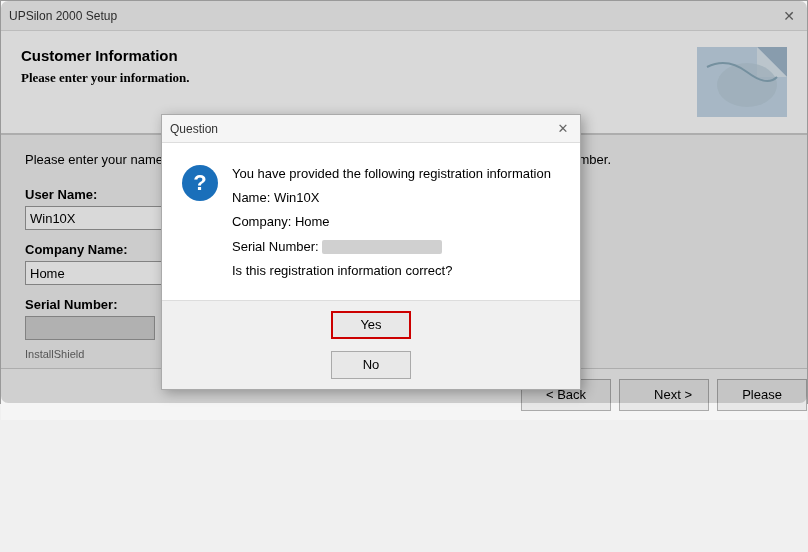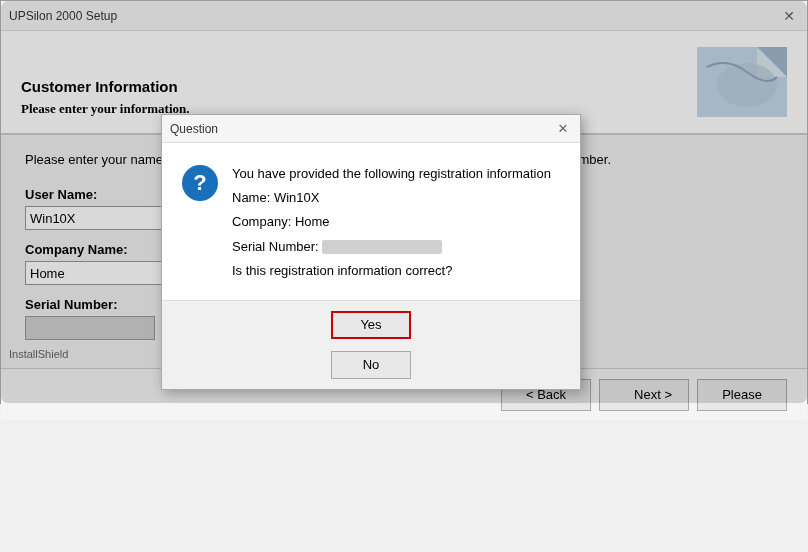--- a/index.html
+++ b/index.html
@@ -51,21 +51,21 @@
       border: none;
       background: none;
     }
 
     
     .installer-header {
       background: #ffffff;
       border-bottom: 2px solid #ccc;
       padding: 16px 20px;
       display: flex;
-      align-items: flex-end;
+      align-items: flex-start;
       justify-content: space-between;
       flex-shrink: 0;
       min-height: 80px;
     }
     .installer-header-text {
       flex: 1;
     }
     .installer-header h2 {
       font-size: 15px;
       font-weight: bold;
@@ -137,30 +137,30 @@
       font-size: 13px;
     }
     .serial-dash {
       font-size: 14px;
       color: #333;
     }
 
     .installshield-label {
       position: absolute;
       bottom: 8px;
-      left: 8px;
+      left: 24px;
       font-size: 11px;
       color: #666;
     }
 
     
     .installer-footer {
       background: #f5f5f5;
       border-top: 1px solid #ccc;
-      padding: 10px 20px;
+      padding: 10px 0;
       display: flex;
       align-items: center;
       justify-content: flex-end;
       gap: 8px;
       flex-shrink: 0;
       height: 52px;
     }
     .btn {
       height: 32px;
       min-width: 90px;

